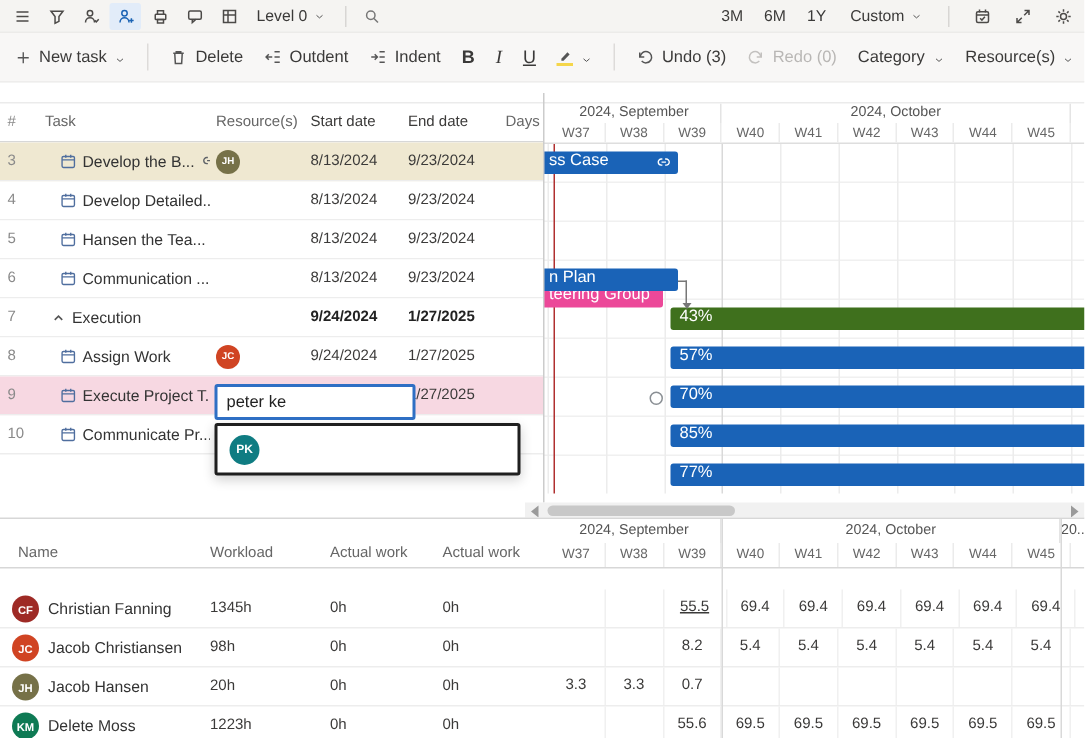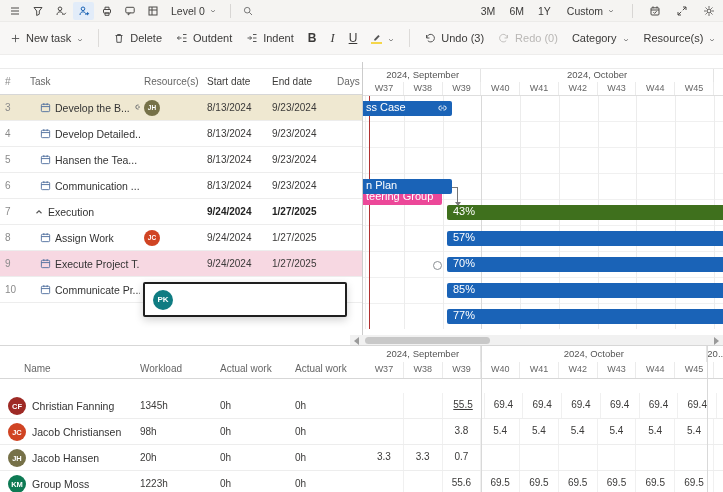--- a/index.html
+++ b/index.html
@@ -525,21 +525,21 @@
   <div class="split-v2"></div>
 
   <div class="hscroll">
     <span class="hs-arrow left"></span>
     <span class="hs-thumb"></span>
     <span class="hs-arrow right"></span>
   </div>
 
   <div class="res-left">
     <div class="res-head">
-      <span class="rh" style="left:24px">Name</span>
+      <span class="rh" style="left:12px">Name</span>
       <span class="rh" style="left:140px">Workload</span>
       <span class="rh" style="left:220px">Actual work</span>
       <span class="rh" style="left:295px">Actual work</span>
     </div>
     <div class="res-rows">
         <div class="rrow">
           <span class="avatar md" style="background: rgb(158, 42, 37); width: 18px; height: 18px; font-size: 7.5px;">CF</span>
           <span class="rname">Christian Fanning</span>
           <span class="rval" style="left: 140px;">1345h</span>
           <span class="rval" style="left: 220px;">0h</span>
@@ -554,21 +554,21 @@
         </div>
         <div class="rrow">
           <span class="avatar md" style="background: rgb(118, 113, 72); width: 18px; height: 18px; font-size: 7.5px;">JH</span>
           <span class="rname">Jacob Hansen</span>
           <span class="rval" style="left: 140px;">20h</span>
           <span class="rval" style="left: 220px;">0h</span>
           <span class="rval" style="left: 295px;">0h</span>
         </div>
         <div class="rrow">
           <span class="avatar md" style="background: rgb(14, 122, 84); width: 18px; height: 18px; font-size: 7.5px;">KM</span>
-          <span class="rname">Group Moss</span>
+          <span class="rname">Delete Moss</span>
           <span class="rval" style="left: 140px;">1223h</span>
           <span class="rval" style="left: 220px;">0h</span>
           <span class="rval" style="left: 295px;">0h</span>
         </div>
       </div>
   </div>
 
   <div class="res-right">
     <div class="rr-months">
         <div class="rr-month" style="width: 116.34px;">2024, September</div>
@@ -594,21 +594,21 @@
           <span class="rr-cell" style="width: 38.78px;">69.4</span>
           <span class="rr-cell" style="width: 38.78px;">69.4</span>
           <span class="rr-cell" style="width: 38.78px;">69.4</span>
           <span class="rr-cell" style="width: 38.78px;">69.4</span>
           <span class="rr-cell" style="width: 38.78px;">69.4</span>
           <span class="rr-cell" style="width: 38.78px;">69.4</span>
         </div>
         <div class="rr-row">
           <span class="rr-cell" style="width: 38.78px;"></span>
           <span class="rr-cell" style="width: 38.78px;"></span>
-          <span class="rr-cell" style="width: 38.78px;">3.8</span>
+          <span class="rr-cell" style="width: 38.78px;">8.2</span>
           <span class="rr-cell" style="width: 38.78px;">5.4</span>
           <span class="rr-cell" style="width: 38.78px;">5.4</span>
           <span class="rr-cell" style="width: 38.78px;">5.4</span>
           <span class="rr-cell" style="width: 38.78px;">5.4</span>
           <span class="rr-cell" style="width: 38.78px;">5.4</span>
           <span class="rr-cell" style="width: 38.78px;">5.4</span>
         </div>
         <div class="rr-row">
           <span class="rr-cell" style="width: 38.78px;">3.3</span>
           <span class="rr-cell" style="width: 38.78px;">3.3</span>
@@ -629,19 +629,22 @@
           <span class="rr-cell" style="width: 38.78px;">69.5</span>
           <span class="rr-cell" style="width: 38.78px;">69.5</span>
           <span class="rr-cell" style="width: 38.78px;">69.5</span>
           <span class="rr-cell" style="width: 38.78px;">69.5</span>
         </div>
       </div>
   <div class="vline month" style="left: 119.34px; top: 0px; height: 147px; position: absolute;"></div>
       <div class="vline month" style="left: 345.34px; top: 0px; height: 147px; position: absolute;"></div>
     </div>
 
+  <div class="popup-input">
+    <input value="peter ke" style="">
+  </div>
   <div class="popup-sugg">
     <div class="sugg-item">
       <span class="avatar md" style="background: rgb(15, 124, 130);">PK</span>
     </div>
   </div>
 
 </div>
 
 </body></html>

